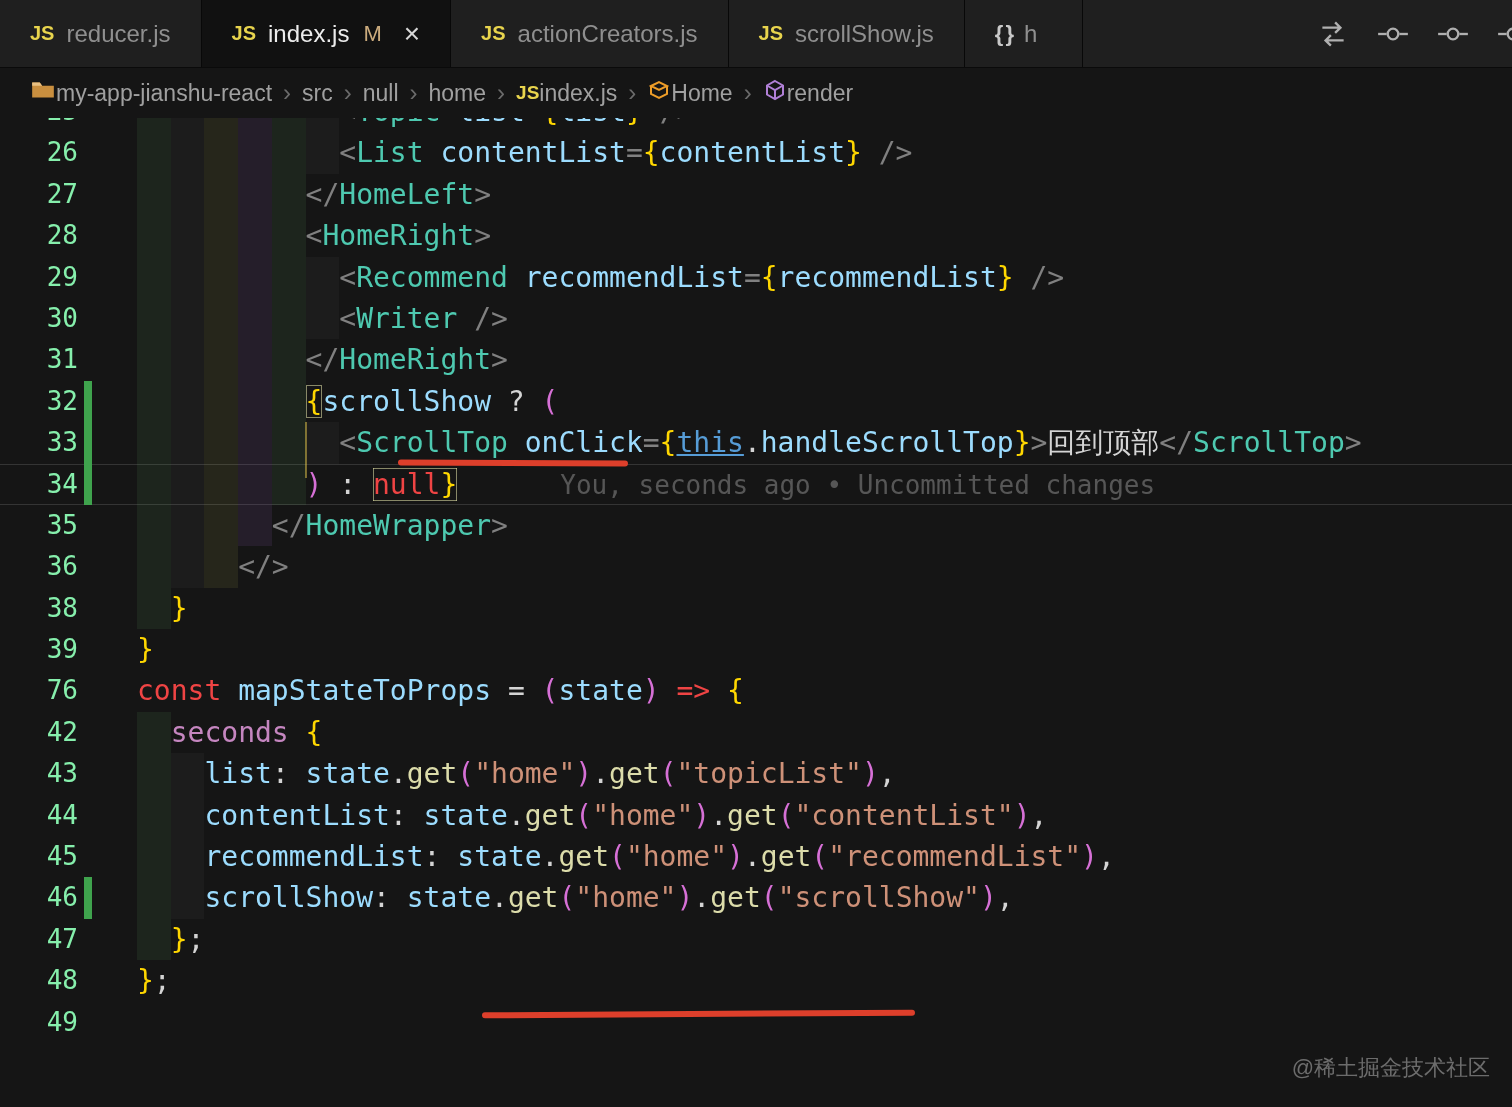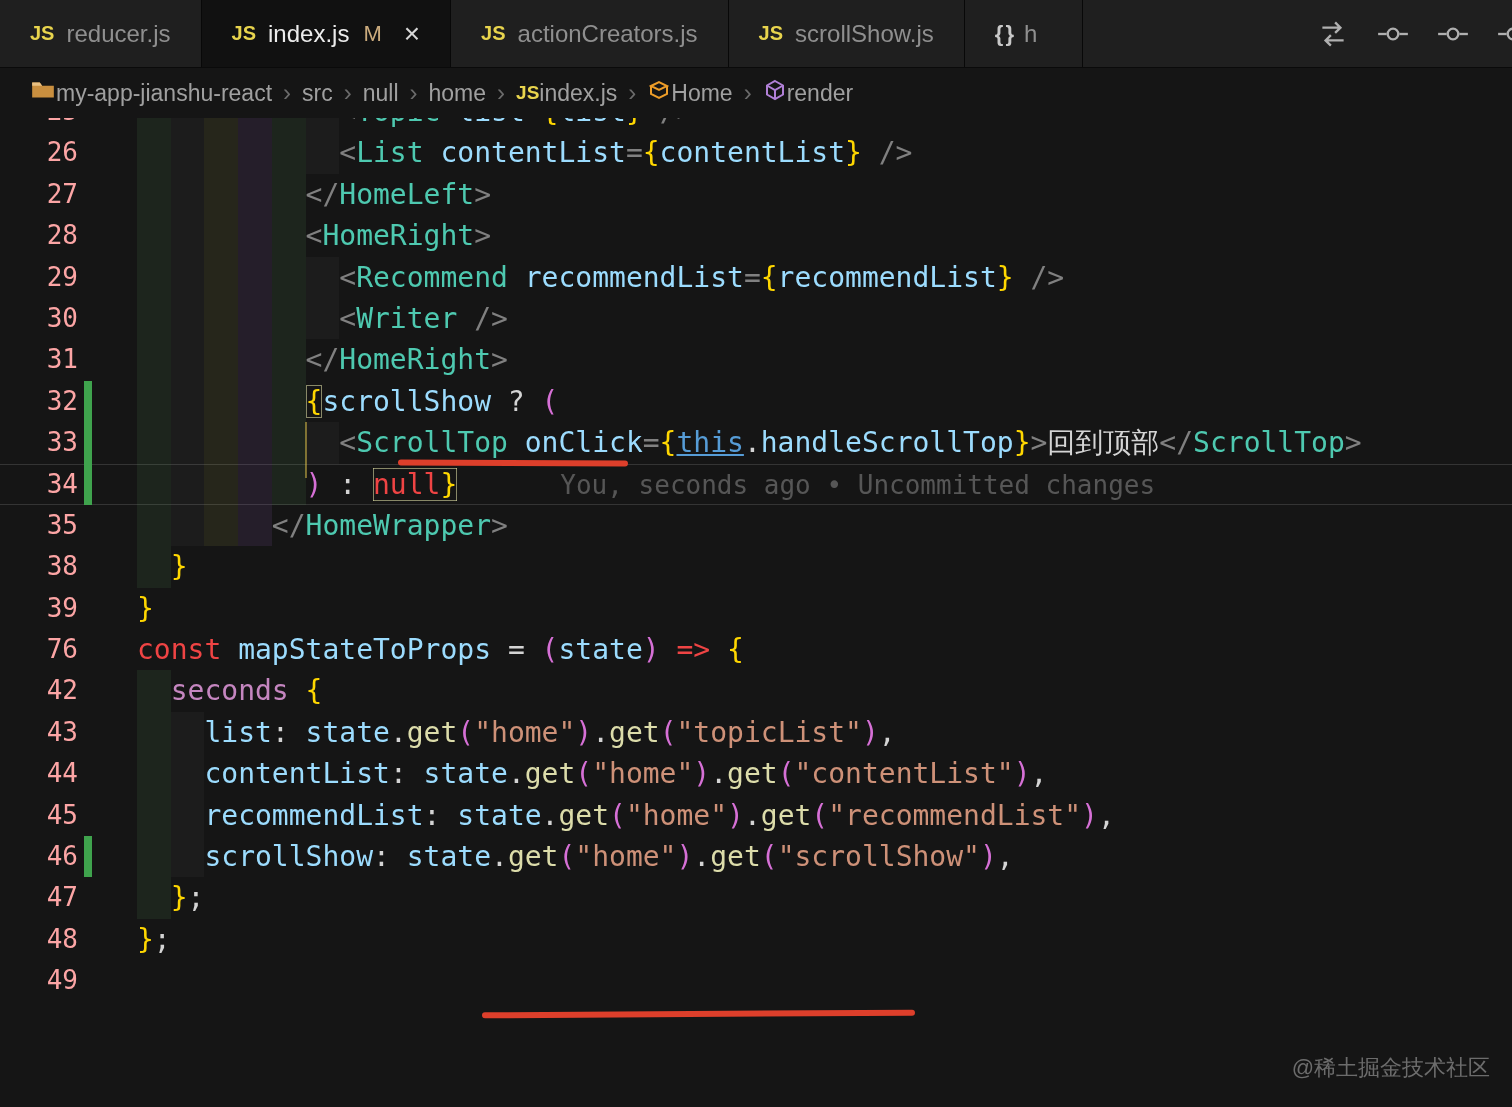--- a/index.html
+++ b/index.html
@@ -29,21 +29,21 @@
                 display:flex; align-items:center; padding-left:30px; z-index:20;
                 color:#a0a0a0; font-size:23px; font-family:"Liberation Sans",sans-serif; white-space:nowrap; }
   .crumb { display:flex; align-items:center; gap:0; cursor:pointer; }
   .csep { color:#6b6b6b; margin:0 11px; font-size:24px; }
   .bc-js { color:#e8d44d; font-weight:bold; font-size:19px; }
 
   
   .code { position:absolute; top:91px; left:0; right:0; font-size:28px; z-index:2; }
   .line { position:relative; height:41.4px; line-height:41.4px; white-space:pre; width:1512px; }
   .line.cur { box-shadow: inset 0 1px #343434, inset 0 -1px #343434; }
-  .ln { position:absolute; left:0; top:0; width:78px; text-align:right; color:#fca5a5; font-size:26px; }
+  .ln { position:absolute; left:0; top:0; width:78px; text-align:right; color:#86efac; font-size:26px; }
   .gitbar { position:absolute; left:84px; top:0; bottom:0; width:8px; }
   .stripes { position:absolute; left:137px; top:0; bottom:0; display:flex; }
   .stripe { width:2ch; height:100%; }
   .codetext { position:absolute; left:137px; top:0; }
   .p { color:#808080; } .t { color:#4ec9b0; } .a { color:#9cdcfe; } .v { color:#9cdcfe; }
   .g { color:#ffd700; } .k { color:#d670d6; } .s { color:#ce9178; } .b { color:#ef4444; }
   .r { color:#c586c0; } .f { color:#dcdcaa; } .w { color:#d4d4d4; }
   .u { color:#569cd6; text-decoration:underline; }
   .bxa { box-shadow: inset 0 0 0 1px rgba(215,215,160,.6); }
   .bxl { box-shadow: inset 1px 0 rgba(215,215,160,.6), inset 0 1px rgba(215,215,160,.6), inset 0 -1px rgba(215,215,160,.6); }
@@ -168,20 +168,21 @@
     <div class="line"><span class="ln">26</span><span class="stripes"><span class="stripe" style="background: rgba(110, 190, 110, 0.1);"></span><span class="stripe" style="background: rgba(160, 160, 160, 0.055);"></span><span class="stripe" style="background: rgba(200, 195, 85, 0.1);"></span><span class="stripe" style="background: rgba(160, 95, 200, 0.12);"></span><span class="stripe" style="background: rgba(110, 190, 110, 0.1);"></span><span class="stripe" style="background: rgba(160, 160, 160, 0.055);"></span></span><span class="codetext">            <span class="p">&lt;</span><span class="t">List</span><span class="w"> </span><span class="a">contentList</span><span class="p">=</span><span class="g">{</span><span class="v">contentList</span><span class="g">}</span><span class="w"> </span><span class="p">/&gt;</span></span></div>
     <div class="line"><span class="ln">27</span><span class="stripes"><span class="stripe" style="background: rgba(110, 190, 110, 0.1);"></span><span class="stripe" style="background: rgba(160, 160, 160, 0.055);"></span><span class="stripe" style="background: rgba(200, 195, 85, 0.1);"></span><span class="stripe" style="background: rgba(160, 95, 200, 0.12);"></span><span class="stripe" style="background: rgba(110, 190, 110, 0.1);"></span></span><span class="codetext">          <span class="p">&lt;/</span><span class="t">HomeLeft</span><span class="p">&gt;</span></span></div>
     <div class="line"><span class="ln">28</span><span class="stripes"><span class="stripe" style="background: rgba(110, 190, 110, 0.1);"></span><span class="stripe" style="background: rgba(160, 160, 160, 0.055);"></span><span class="stripe" style="background: rgba(200, 195, 85, 0.1);"></span><span class="stripe" style="background: rgba(160, 95, 200, 0.12);"></span><span class="stripe" style="background: rgba(110, 190, 110, 0.1);"></span></span><span class="codetext">          <span class="p">&lt;</span><span class="t">HomeRight</span><span class="p">&gt;</span></span></div>
     <div class="line"><span class="ln">29</span><span class="stripes"><span class="stripe" style="background: rgba(110, 190, 110, 0.1);"></span><span class="stripe" style="background: rgba(160, 160, 160, 0.055);"></span><span class="stripe" style="background: rgba(200, 195, 85, 0.1);"></span><span class="stripe" style="background: rgba(160, 95, 200, 0.12);"></span><span class="stripe" style="background: rgba(110, 190, 110, 0.1);"></span><span class="stripe" style="background: rgba(160, 160, 160, 0.055);"></span></span><span class="codetext">            <span class="p">&lt;</span><span class="t">Recommend</span><span class="w"> </span><span class="a">recommendList</span><span class="p">=</span><span class="g">{</span><span class="v">recommendList</span><span class="g">}</span><span class="w"> </span><span class="p">/&gt;</span></span></div>
     <div class="line"><span class="ln">30</span><span class="stripes"><span class="stripe" style="background: rgba(110, 190, 110, 0.1);"></span><span class="stripe" style="background: rgba(160, 160, 160, 0.055);"></span><span class="stripe" style="background: rgba(200, 195, 85, 0.1);"></span><span class="stripe" style="background: rgba(160, 95, 200, 0.12);"></span><span class="stripe" style="background: rgba(110, 190, 110, 0.1);"></span><span class="stripe" style="background: rgba(160, 160, 160, 0.055);"></span></span><span class="codetext">            <span class="p">&lt;</span><span class="t">Writer</span><span class="w"> </span><span class="p">/&gt;</span></span></div>
     <div class="line"><span class="ln">31</span><span class="stripes"><span class="stripe" style="background: rgba(110, 190, 110, 0.1);"></span><span class="stripe" style="background: rgba(160, 160, 160, 0.055);"></span><span class="stripe" style="background: rgba(200, 195, 85, 0.1);"></span><span class="stripe" style="background: rgba(160, 95, 200, 0.12);"></span><span class="stripe" style="background: rgba(110, 190, 110, 0.1);"></span></span><span class="codetext">          <span class="p">&lt;/</span><span class="t">HomeRight</span><span class="p">&gt;</span></span></div>
     <div class="line"><span class="ln">32</span><span class="gitbar" style="background: rgb(63, 163, 77);"></span><span class="stripes"><span class="stripe" style="background: rgba(110, 190, 110, 0.1);"></span><span class="stripe" style="background: rgba(160, 160, 160, 0.055);"></span><span class="stripe" style="background: rgba(200, 195, 85, 0.1);"></span><span class="stripe" style="background: rgba(160, 95, 200, 0.12);"></span><span class="stripe" style="background: rgba(110, 190, 110, 0.1);"></span></span><span class="codetext">          <span class="g bxa">{</span><span class="v">scrollShow</span><span class="w"> ? </span><span class="k">(</span></span></div>
     <div class="line"><span class="ln">33</span><span class="gitbar" style="background: rgb(63, 163, 77);"></span><span class="stripes"><span class="stripe" style="background: rgba(110, 190, 110, 0.1);"></span><span class="stripe" style="background: rgba(160, 160, 160, 0.055);"></span><span class="stripe" style="background: rgba(200, 195, 85, 0.1);"></span><span class="stripe" style="background: rgba(160, 95, 200, 0.12);"></span><span class="stripe" style="background: rgba(110, 190, 110, 0.1);"></span><span class="stripe" style="background: rgba(160, 160, 160, 0.055);"></span></span><span class="codetext">            <span class="p">&lt;</span><span class="t">ScrollTop</span><span class="w"> </span><span class="a">onClick</span><span class="p">=</span><span class="g">{</span><span class="u">this</span><span class="w">.</span><span class="v">handleScrollTop</span><span class="g">}</span><span class="p">&gt;</span><span class="w">回到顶部</span><span class="p">&lt;/</span><span class="t">ScrollTop</span><span class="p">&gt;</span></span></div>
     <div class="line cur"><span class="ln">34</span><span class="gitbar" style="background: rgb(63, 163, 77);"></span><span class="stripes"><span class="stripe" style="background: rgba(110, 190, 110, 0.1);"></span><span class="stripe" style="background: rgba(160, 160, 160, 0.055);"></span><span class="stripe" style="background: rgba(200, 195, 85, 0.1);"></span><span class="stripe" style="background: rgba(160, 95, 200, 0.12);"></span><span class="stripe" style="background: rgba(110, 190, 110, 0.1);"></span></span><span class="codetext">          <span class="k">)</span><span class="w"> : </span><span class="b bxl">null</span><span class="g bxr">}</span><span class="blame">You, seconds ago • Uncommitted changes</span></span></div>
     <div class="line"><span class="ln">35</span><span class="stripes"><span class="stripe" style="background: rgba(110, 190, 110, 0.1);"></span><span class="stripe" style="background: rgba(160, 160, 160, 0.055);"></span><span class="stripe" style="background: rgba(200, 195, 85, 0.1);"></span><span class="stripe" style="background: rgba(160, 95, 200, 0.12);"></span></span><span class="codetext">        <span class="p">&lt;/</span><span class="t">HomeWrapper</span><span class="p">&gt;</span></span></div>
+    <div class="line"><span class="ln">36</span><span class="stripes"><span class="stripe" style="background: rgba(110, 190, 110, 0.1);"></span><span class="stripe" style="background: rgba(160, 160, 160, 0.055);"></span><span class="stripe" style="background: rgba(200, 195, 85, 0.1);"></span></span><span class="codetext">      <span class="p">&lt;/&gt;</span></span></div>
     <div class="line"><span class="ln">38</span><span class="stripes"><span class="stripe" style="background: rgba(110, 190, 110, 0.1);"></span></span><span class="codetext">  <span class="g">}</span></span></div>
     <div class="line"><span class="ln">39</span><span class="codetext"><span class="g">}</span></span></div>
     <div class="line"><span class="ln">76</span><span class="codetext"><span class="b">const</span><span class="w"> </span><span class="v">mapStateToProps</span><span class="w"> = </span><span class="k">(</span><span class="v">state</span><span class="k">)</span><span class="w"> </span><span class="b">=&gt;</span><span class="w"> </span><span class="g">{</span></span></div>
     <div class="line"><span class="ln">42</span><span class="stripes"><span class="stripe" style="background: rgba(110, 190, 110, 0.1);"></span></span><span class="codetext">  <span class="r">seconds</span><span class="w"> </span><span class="g">{</span></span></div>
     <div class="line"><span class="ln">43</span><span class="stripes"><span class="stripe" style="background: rgba(110, 190, 110, 0.1);"></span><span class="stripe" style="background: rgba(160, 160, 160, 0.055);"></span></span><span class="codetext">    <span class="v">list</span><span class="w">: </span><span class="v">state</span><span class="w">.</span><span class="f">get</span><span class="k">(</span><span class="s">"home"</span><span class="k">)</span><span class="w">.</span><span class="f">get</span><span class="k">(</span><span class="s">"topicList"</span><span class="k">)</span><span class="w">,</span></span></div>
     <div class="line"><span class="ln">44</span><span class="stripes"><span class="stripe" style="background: rgba(110, 190, 110, 0.1);"></span><span class="stripe" style="background: rgba(160, 160, 160, 0.055);"></span></span><span class="codetext">    <span class="v">contentList</span><span class="w">: </span><span class="v">state</span><span class="w">.</span><span class="f">get</span><span class="k">(</span><span class="s">"home"</span><span class="k">)</span><span class="w">.</span><span class="f">get</span><span class="k">(</span><span class="s">"contentList"</span><span class="k">)</span><span class="w">,</span></span></div>
     <div class="line"><span class="ln">45</span><span class="stripes"><span class="stripe" style="background: rgba(110, 190, 110, 0.1);"></span><span class="stripe" style="background: rgba(160, 160, 160, 0.055);"></span></span><span class="codetext">    <span class="v">recommendList</span><span class="w">: </span><span class="v">state</span><span class="w">.</span><span class="f">get</span><span class="k">(</span><span class="s">"home"</span><span class="k">)</span><span class="w">.</span><span class="f">get</span><span class="k">(</span><span class="s">"recommendList"</span><span class="k">)</span><span class="w">,</span></span></div>
     <div class="line"><span class="ln">46</span><span class="gitbar" style="background: rgb(63, 163, 77);"></span><span class="stripes"><span class="stripe" style="background: rgba(110, 190, 110, 0.1);"></span><span class="stripe" style="background: rgba(160, 160, 160, 0.055);"></span></span><span class="codetext">    <span class="v">scrollShow</span><span class="w">: </span><span class="v">state</span><span class="w">.</span><span class="f">get</span><span class="k">(</span><span class="s">"home"</span><span class="k">)</span><span class="w">.</span><span class="f">get</span><span class="k">(</span><span class="s">"scrollShow"</span><span class="k">)</span><span class="w">,</span></span></div>
     <div class="line"><span class="ln">47</span><span class="stripes"><span class="stripe" style="background: rgba(110, 190, 110, 0.1);"></span></span><span class="codetext">  <span class="g">}</span><span class="w">;</span></span></div>
     <div class="line"><span class="ln">48</span><span class="codetext"><span class="g">}</span><span class="w">;</span></span></div>

